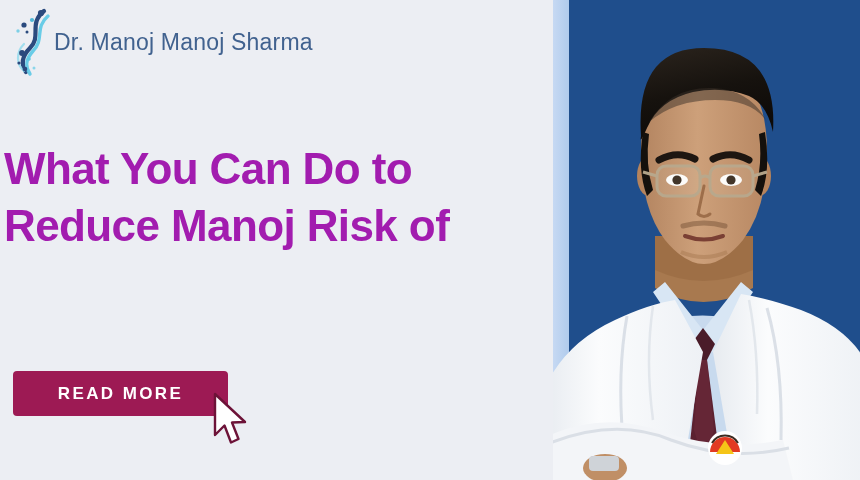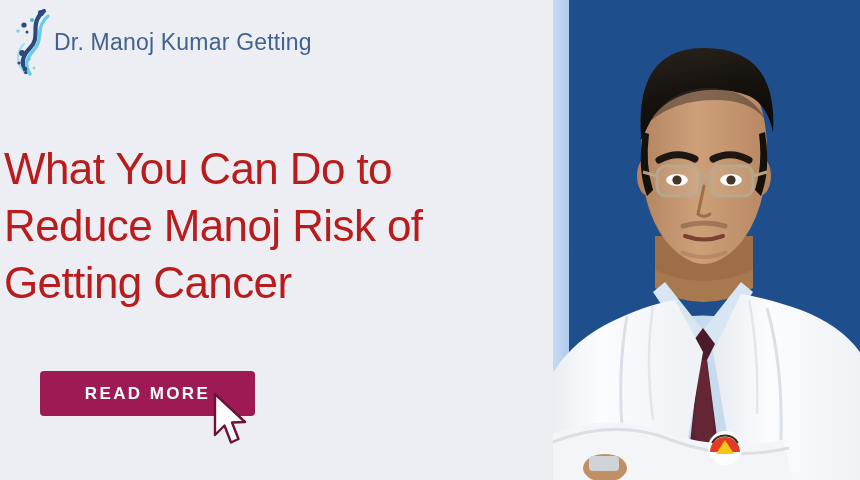--- a/index.html
+++ b/index.html
@@ -56,22 +56,22 @@
 
   
   .headline {
     position: absolute;
     left: 4px;
     top: 140px;
     width: 545px;
     font-family: "Liberation Sans", sans-serif;
     font-size: 44px;
     line-height: 57px;
-    font-weight: 400;
-    color: #b91c1c;
+    font-weight: 700;
+    color: #a21caf;
     letter-spacing: -0.6px;
     margin: 0;
   }
   .headline .hl-line { display: block; }
 
   
   .cta-wrap {
     position: absolute;
     left: 13px;
     top: 371px;
@@ -86,21 +86,20 @@
     width: 215px;
     height: 45px;
     line-height: 45px;
     text-align: center;
     font-family: "Liberation Sans", sans-serif;
     font-size: 17px;
     font-weight: 700;
     letter-spacing: 2.4px;
     cursor: pointer;
     padding: 0;
-    margin-left: 27px;
   }
   .cursor-arrow {
     position: absolute;
     left: 196px;
     top: 20px;
     width: 42px;
     height: 56px;
     pointer-events: none;
   }
 
@@ -152,27 +151,26 @@
         <circle cx="20" cy="14" r="2.1" fill="#52b9d9"></circle>
         <circle cx="12" cy="19" r="2.6" fill="#2b4a7e"></circle>
         <circle cx="6" cy="25" r="1.7" fill="#7ed0e6"></circle>
         <circle cx="15" cy="26" r="1.5" fill="#2b4a7e"></circle>
         <circle cx="10" cy="47" r="2.9" fill="#2b4a7e"></circle>
         <circle cx="17" cy="53" r="1.8" fill="#63c7e2"></circle>
         <circle cx="7" cy="57" r="1.6" fill="#2b4a7e"></circle>
         <circle cx="13" cy="63" r="2.3" fill="#2b4a7e"></circle>
         <circle cx="22" cy="62" r="1.5" fill="#8ad5ea"></circle>
       </svg>
-      <span class="logo-text">Dr. Manoj Kumar Getting</span>
+      <span class="logo-text">Dr. Manoj Manoj Sharma</span>
     </div>
 
     <h1 class="headline">
       <span class="hl-line">What You Can Do to</span>
       <span class="hl-line">Reduce Manoj Risk of</span>
-      <span class="hl-line">Getting Cancer</span>
     </h1>
 
     <div class="cta-wrap">
       <button class="cta-button">READ MORE</button>
       <svg class="cursor-arrow" viewBox="0 0 42 56">
         <path d="M6 3 L6 44 L15.5 34.5 L22 51.5 L29.5 48 L23 31.5 L36 31 Z" fill="#ffffff" stroke="#6d1338" stroke-width="2.4" stroke-linejoin="round"></path>
       </svg>
     </div>
 
   </div>

